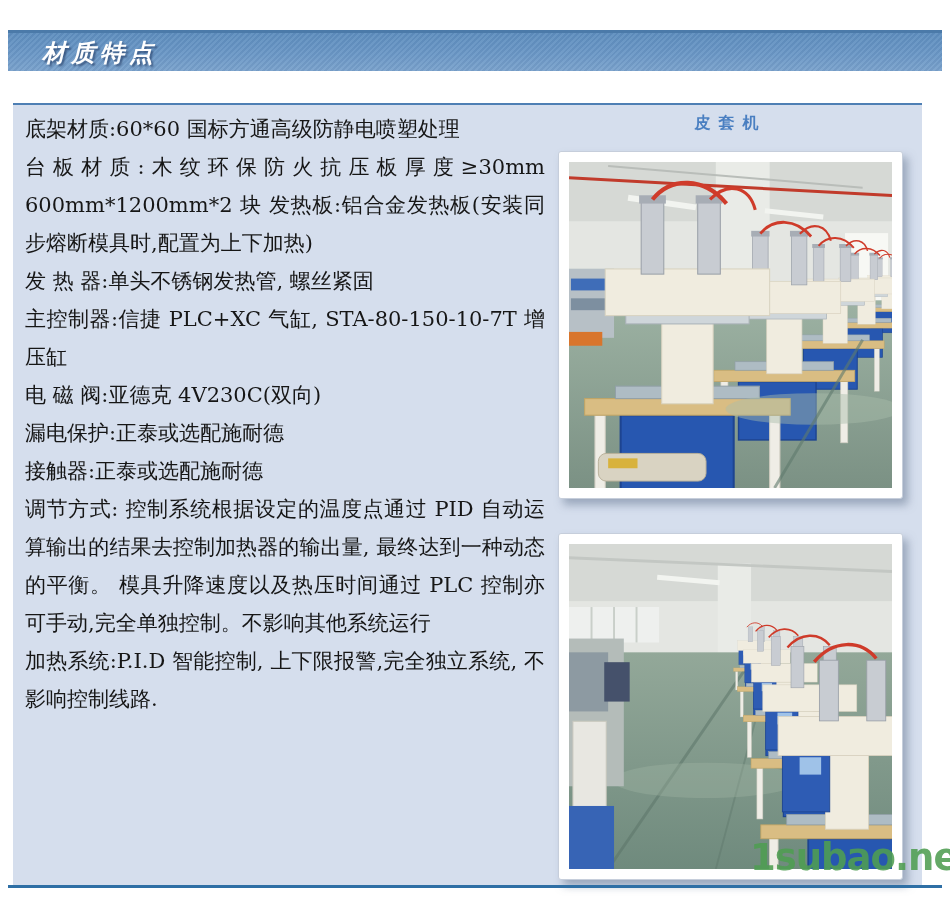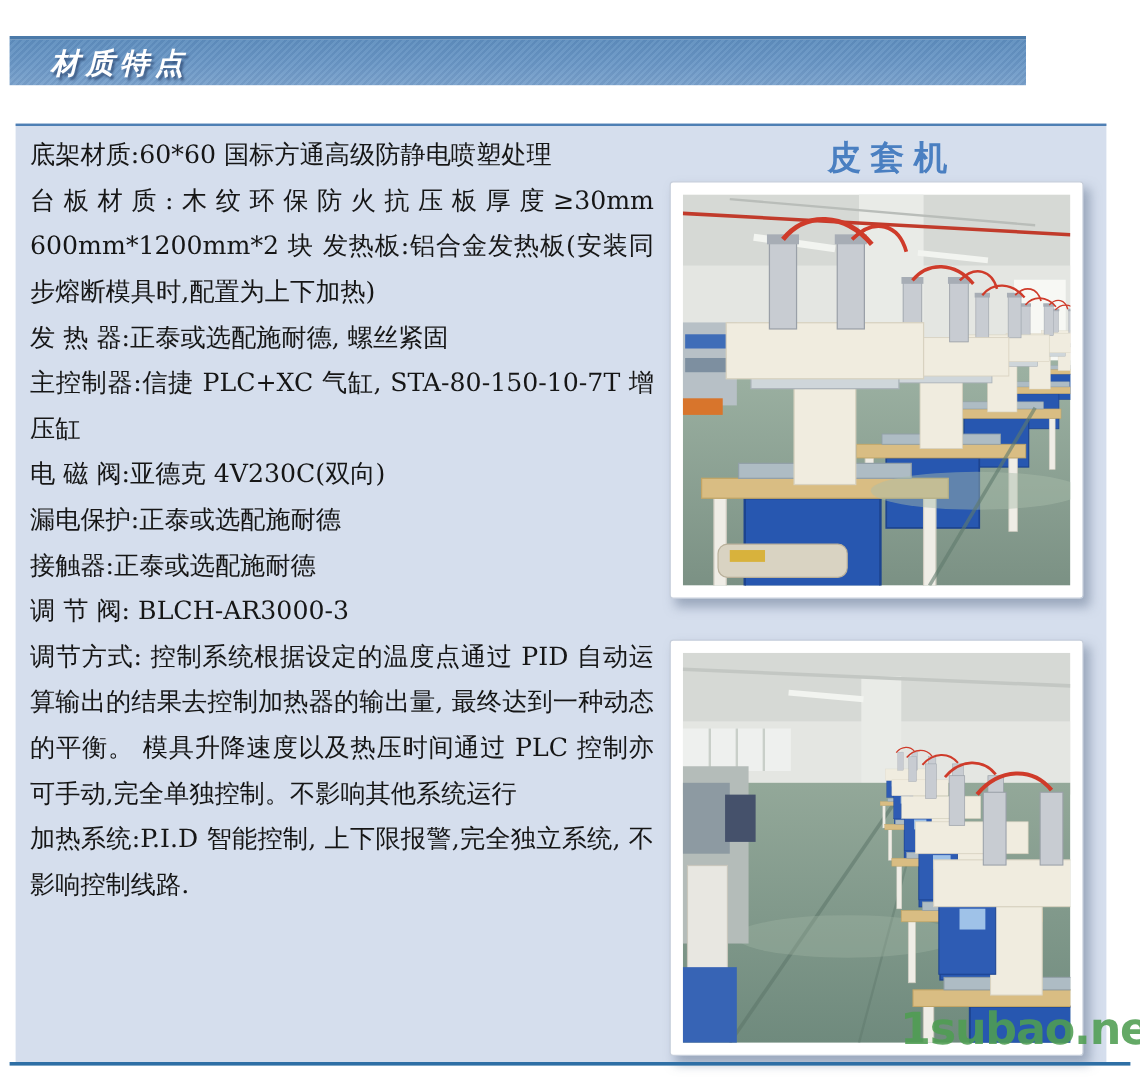--- a/index.html
+++ b/index.html
@@ -13,21 +13,21 @@
     --text-color:#161616;
     --watermark-green:#4f9e52;
   }
   *{margin:0;padding:0;box-sizing:border-box;}
   html,body{width:950px;height:899px;background:var(--page-bg);overflow:hidden;
     font-family:"Liberation Sans",sans-serif;}
   .page{position:relative;width:950px;height:899px;background:var(--page-bg);}
 
   
   .header-bar{
-    position:absolute;left:8px;top:30px;width:847px;height:41px;
+    position:absolute;left:8px;top:30px;width:934px;height:41px;
     background:
       repeating-linear-gradient(135deg, rgba(255,255,255,.05) 0 2px, rgba(0,0,40,.04) 2px 4px),
       linear-gradient(180deg,#5f8fbf 0%, #6b98c6 55%, #7aa2cc 100%);
     border-top:3px solid var(--header-top-line);
   }
   .header-title{
     position:absolute;left:34px;top:4px;
     color:#ffffff;font-size:24px;font-weight:bold;font-style:italic;
     letter-spacing:5px;
     font-family:"Liberation Serif","DejaVu Serif",serif;
@@ -50,23 +50,23 @@
     position:absolute;left:12px;top:5px;width:520px;
     color:var(--text-color);
     font-family:"DejaVu Serif","Liberation Serif",serif;
     font-size:21px;line-height:38px;
     text-align:justify;text-align-last:left;
   }
   .spec-paragraph{margin:0;}
 
   
   .machine-title{
-    position:absolute;left:558px;top:8px;width:345px;
+    position:absolute;left:545px;top:8px;width:345px;
     text-align:center;color:var(--title-blue);
-    font-size:28px;font-weight:bold;letter-spacing:8px;
+    font-size:16px;font-weight:bold;letter-spacing:8px;
     font-family:"Liberation Serif","DejaVu Serif",serif;
   }
   .photo-frame{
     position:absolute;background:#ffffff;padding:10px;
     border:1px solid #c6cedb;border-radius:3px;
     box-shadow:5px 6px 9px rgba(108,124,150,.55);
   }
   .photo-frame svg{display:block;}
   #photo1{left:545px;top:46px;width:345px;height:348px;}
   #photo2{left:545px;top:428px;width:345px;height:347px;}
@@ -85,26 +85,25 @@
 
   <div class="header-bar">
     <span class="header-title">材质特点</span>
   </div>
 
   <div class="content-panel">
 
     <div class="specs-text">
         <p class="spec-paragraph">底架材质:60*60 国标方通高级防静电喷塑处理</p>
         <p class="spec-paragraph">台板材质:木纹环保防火抗压板厚度≥30mm 600mm*1200mm*2 块 发热板:铝合金发热板(安装同步熔断模具时,配置为上下加热)</p>
-        <p class="spec-paragraph">发 热 器:正泰或选配施耐德, 螺丝紧固</p>
+        <p class="spec-paragraph">发 热 器:单头不锈钢发热管, 螺丝紧固</p>
         <p class="spec-paragraph">主控制器:信捷 PLC+XC 气缸, STA-80-150-10-7T 增压缸</p>
         <p class="spec-paragraph">电 磁 阀:亚德克 4V230C(双向)</p>
         <p class="spec-paragraph">漏电保护:正泰或选配施耐德</p>
         <p class="spec-paragraph">接触器:正泰或选配施耐德</p>
-        <p class="spec-paragraph">调 节 阀: BLCH-AR3000-3</p>
         <p class="spec-paragraph">调节方式: 控制系统根据设定的温度点通过 PID 自动运算输出的结果去控制加热器的输出量, 最终达到一种动态的平衡。 模具升降速度以及热压时间通过 PLC 控制亦可手动,完全单独控制。不影响其他系统运行</p>
         <p class="spec-paragraph">加热系统:P.I.D 智能控制, 上下限报警,完全独立系统, 不影响控制线路.</p>
       </div>
 
     <div class="machine-title">皮套机</div>
 
     <div class="photo-frame" id="photo1">
       <svg viewBox="0 0 330 330" width="323" height="326" preserveAspectRatio="none">
         <defs>
           <linearGradient id="floor1" x1="0" y1="0" x2="0" y2="1">

